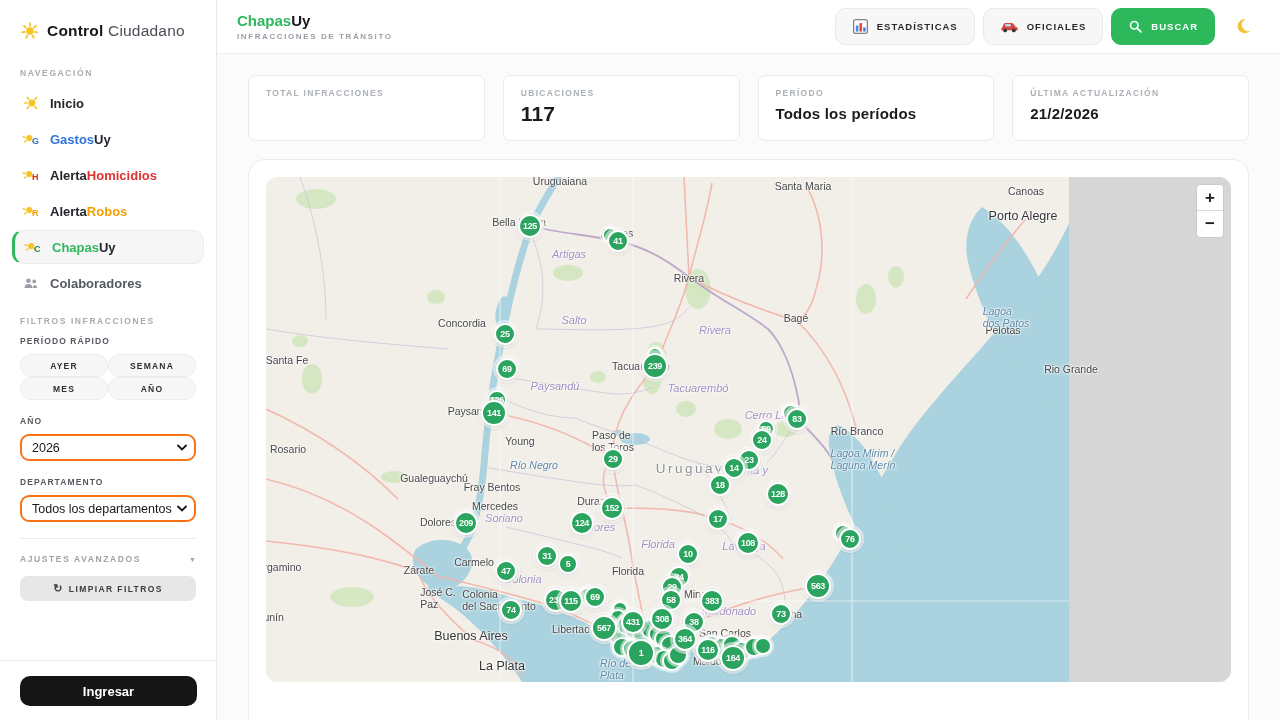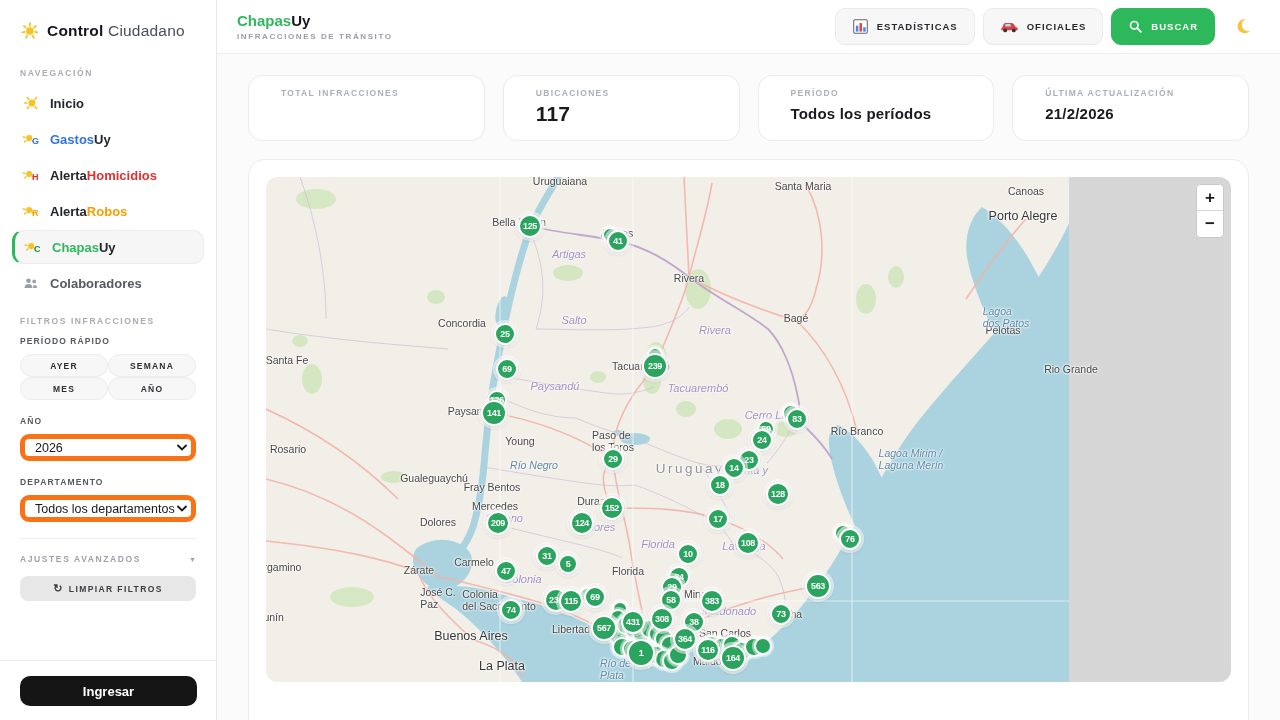--- a/index.html
+++ b/index.html
@@ -28,21 +28,21 @@
   .icon16{ width:18px; height:18px; flex:0 0 18px; }
 
   .filters { padding:0 20px; }
   .f-label { font-size:8.5px; font-weight:bold; letter-spacing:1.1px; color:#55595f;
     text-transform:uppercase; margin:12px 0 8px; }
   .chip-grid { display:grid; grid-template-columns:1fr 1fr; }
   .chip { height:23px; border-radius:12px; background:#f7f7f7; border:1px solid #ececec;
     font-size:8.5px; font-weight:bold; letter-spacing:1.2px; color:#2c2f33;
     display:flex; align-items:center; justify-content:center; cursor:pointer; }
   .sel-wrap { position:relative; }
-  select { width:100%; height:27px; border:5px solid #f97316; border-radius:9px;
+  select { width:100%; height:27px; border:2px solid #f97316; border-radius:9px;
     background:#fff; font-size:12.5px; color:#17191c; padding:0 10px;
     appearance:none; -webkit-appearance:none; font-family:"Liberation Sans",sans-serif; }
   .sel-chev { position:absolute; right:9px; top:10px; pointer-events:none; }
   .hr { border-top:1px solid #ededed; margin:16px 20px 0; }
   .adv-row { display:flex; align-items:center; justify-content:space-between;
     padding:0 20px; margin-top:15px; cursor:pointer; }
   .adv-label { font-size:8.5px; font-weight:bold; letter-spacing:1.6px; color:#9ea2a8; text-transform:uppercase; }
   .adv-caret { font-size:7px; color:#9ea2a8; }
   .btn-clear { margin:12px 20px 0; height:25px; border:none; border-radius:8px;
     background:#e7e7e7; color:#3a3d41; font-size:8.5px; font-weight:bold; letter-spacing:1.4px;
@@ -63,21 +63,21 @@
     text-transform:uppercase; margin-top:3px; }
   .topbar-right { margin-left:auto; display:flex; align-items:center; gap:8px; }
   .tb-btn { height:37px; padding:0 16px; border-radius:10px; background:#f7f7f7;
     border:1px solid #e9e9e9; display:flex; align-items:center; gap:8px;
     font-size:9.5px; font-weight:bold; letter-spacing:1px; color:#26292d; cursor:pointer;
     font-family:"Liberation Sans",sans-serif; }
   .tb-btn.green { background:var(--green); border-color:var(--green); color:#fff; }
   .moon { margin-left:12px; cursor:pointer; display:flex; }
 
   .stats { display:grid; grid-template-columns:repeat(4,1fr); gap:18px; margin:21px 31px 0; }
-  .card { background:#fff; border:1px solid #ebebeb; border-radius:14px; padding:12px 32px 14px; }
+  .card { background:#fff; border:1px solid #ebebeb; border-radius:7px; padding:12px 17px 14px; }
   .card .lbl { font-size:8.5px; font-weight:bold; letter-spacing:1.3px; color:#aab0b6;
     text-transform:uppercase; }
   .card .val { font-size:21px; font-weight:bold; color:#191b1e; margin-top:4px; letter-spacing:.2px;}
   .card .val.sm { font-size:15px; margin-top:7px; }
 
   .map-card { margin:18px 31px 0; background:#fff; border:1px solid #ececec;
     border-radius:17px; padding:17px; height:600px; }
   .map { position:relative; width:965px; height:505px; border-radius:12px;
     overflow:hidden; background:#f2efe9; }
   .map svg.base { position:absolute; left:0; top:0; }
@@ -468,21 +468,21 @@
             <div class="ml ml-region" style="left: 334px; top: 350px;">Flores</div>
             <div class="ml ml-region" style="left: 508px; top: 238px;">Cerro Largo</div>
             <div class="ml ml-region" style="left: 481px; top: 293px;">Treinta y</div>
             <div class="ml ml-region" style="left: 392px; top: 367px;">Florida</div>
             <div class="ml ml-region" style="left: 478px; top: 369px;">Lavalleja</div>
             <div class="ml ml-region" style="left: 257px; top: 402px;">Colonia</div>
             <div class="ml ml-region" style="left: 463px; top: 434px;">Maldonado</div>
             <div class="ml ml-water" style="left: 268px; top: 288px;">Río Negro</div>
             <div class="ml ml-water" style="left: 740px; top: 140px;">Lagoa
 dos Patos</div>
-            <div class="ml ml-water" style="left: 597px; top: 282px; margin-left: 48px;">Lagoa Mirim /
+            <div class="ml ml-water" style="left: 597px; top: 282px;">Lagoa Mirim /
 Laguna Merín</div>
             <div class="ml ml-water" style="left: 355px; top: 492px;">Río de la
 Plata</div>
             <div class="ml ml-country" style="left: 424px; top: 292px;">Uruguay</div>
             <div class="mk mk-back" style="left: 344px; top: 58px; width: 16px; height: 16px;"></div>
             <div class="mk mk-back" style="left: 389px; top: 178px; width: 16px; height: 16px;"></div>
             <div class="mk mk-back" style="left: 525px; top: 236px; width: 18px; height: 18px;"></div>
             <div class="mk mk-back" style="left: 577px; top: 356px; width: 18px; height: 18px;"></div>
             <div class="mk mk-back" style="left: 321px; top: 418px; width: 16px; height: 16px;"></div>
             <div class="mk mk-back" style="left: 354px; top: 432px; width: 16px; height: 16px;"></div>
@@ -532,21 +532,21 @@
             </div>
             <div class="mk" style="left: 347px; top: 282px; width: 22px; height: 22px;">
               <span>29</span>
             </div>
             <div class="mk" style="left: 346px; top: 331px; width: 24px; height: 24px;">
               <span>152</span>
             </div>
             <div class="mk" style="left: 316px; top: 346px; width: 24px; height: 24px;">
               <span>124</span>
             </div>
-            <div class="mk" style="left: 232px; top: 346px; width: 24px; height: 24px;">
+            <div class="mk" style="left: 200px; top: 346px; width: 24px; height: 24px;">
               <span>209</span>
             </div>
             <div class="mk" style="left: 240px; top: 394px; width: 22px; height: 22px;">
               <span>47</span>
             </div>
             <div class="mk" style="left: 281px; top: 379px; width: 22px; height: 22px;">
               <span>31</span>
             </div>
             <div class="mk" style="left: 302px; top: 387px; width: 20px; height: 20px;">
               <span>5</span>

